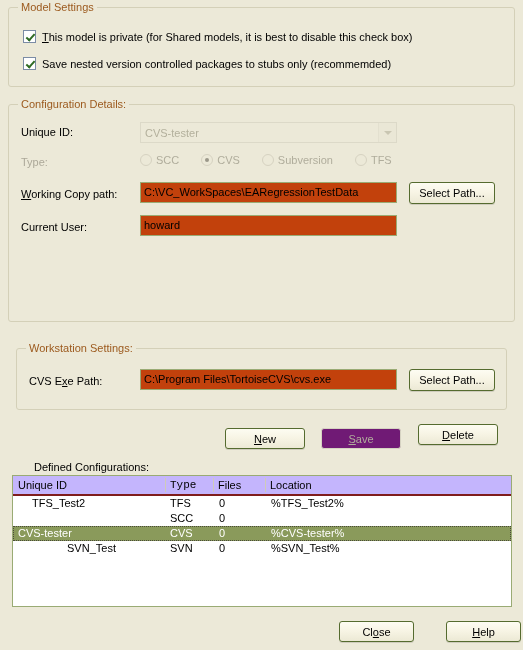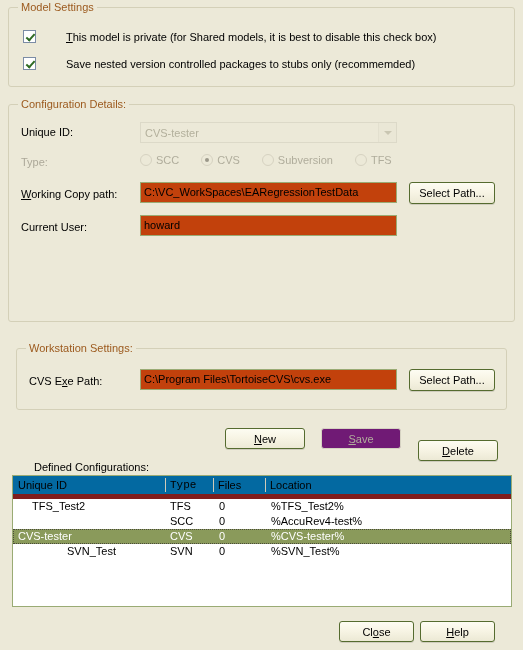--- a/index.html
+++ b/index.html
@@ -35,21 +35,20 @@
     font-size: 11px;
     white-space: nowrap;
   }
 
   
   .chk-row {
     position: absolute;
     display: flex;
     align-items: center;
     white-space: nowrap;
-    gap: 24px;
   }
   .chk-box {
     width: 13px;
     height: 13px;
     box-sizing: border-box;
     border: 1px solid #7b8ca5;
     background: #ffffff;
     margin-right: 6px;
     position: relative;
     flex: 0 0 auto;
@@ -186,22 +185,22 @@
   
   .listbox {
     position: absolute;
     box-sizing: border-box;
     border: 1px solid #9aab74;
     background: #ffffff;
     overflow: hidden;
   }
   .lst-header {
     height: 18px;
-    background: #0369a1;
-    border-bottom: 5px solid #7f1d1d;
+    background: #c4b5fd;
+    border-bottom: 2px solid #7f1d1d;
     position: relative;
   }
   .lst-header .hcell {
     position: absolute;
     top: 0;
     height: 18px;
     line-height: 18px;
     font-size: 11px;
     color: #000;
     padding-left: 5px;
@@ -311,21 +310,21 @@
 <div class="btn" style="left:409px; top:369px; width:86px; height:22px;">Select Path...</div>
 
 <div class="btn" style="left:225px; top:428px; width:80px; height:21px;">
     <span><span class="acc">N</span><span>ew</span></span>
   </div>
 
 <div class="btn disabled" style="left:321px; top:428px; width:80px; height:21px;">
     <span><span class="acc">S</span><span>ave</span></span>
   </div>
 
-<div class="btn" style="left:418px; top:440px; width:80px; height:21px;justify-content:center;">
+<div class="btn" style="left:418px; top:424px; width:80px; height:21px;justify-content:center;">
     <span><span class="acc">D</span><span>elete</span></span>
   </div>
 
 <span class="static-label" style="left:20px; top:461px;padding-left:14px;">Defined Configurations:</span>
 
 <div class="listbox" style="left:12px; top:475px; width:500px; height:132px;">
   <div class="lst-header">
     <span class="hcell first" style="left:0px; width:152px;">Unique ID</span>
     <span class="hcell" style="left:152px; width:48px;font-family:Liberation Mono, monospace;">Type</span>
     <span class="hcell" style="left:200px; width:52px;">Files</span>
@@ -336,21 +335,20 @@
     <div class="lrow" style="top:0;">
       <span class="cell" style="left:19px; width:147px;">TFS_Test2</span>
       <span class="cell" style="left:157px; width:48px;">TFS</span>
       <span class="cell" style="left:206px; width:46px;">0</span>
       <span class="cell" style="left:258px; width:238px;">%TFS_Test2%</span>
     </div>
 
     <div class="lrow">
       <span class="cell" style="left:157px; width:48px;">SCC</span>
       <span class="cell" style="left:206px; width:46px;">0</span>
-      <span class="cell" style="left:258px; width:238px;">%AccuRev4-test%</span>
     </div>
 
     <div class="lrow selected">
       <span class="cell" style="left:5px; width:147px;">CVS-tester</span>
       <span class="cell" style="left:157px; width:48px;">CVS</span>
       <span class="cell" style="left:206px; width:46px;">0</span>
       <span class="cell" style="left:258px; width:238px;">%CVS-tester%</span>
     </div>
 
     <div class="lrow">
@@ -360,15 +358,15 @@
       <span class="cell" style="left:258px; width:238px;">%SVN_Test%</span>
     </div>
 
   </div>
 </div>
 
 <div class="btn" style="left:339px; top:621px; width:75px; height:21px;">
     <span><span>Cl</span><span class="acc">o</span><span>se</span></span>
   </div>
 
-<div class="btn" style="left:420px; top:621px; width:75px; height:21px;">
+<div class="btn" style="left:446px; top:621px; width:75px; height:21px;">
     <span><span class="acc">H</span><span>elp</span></span>
   </div>
 
 </body></html>

